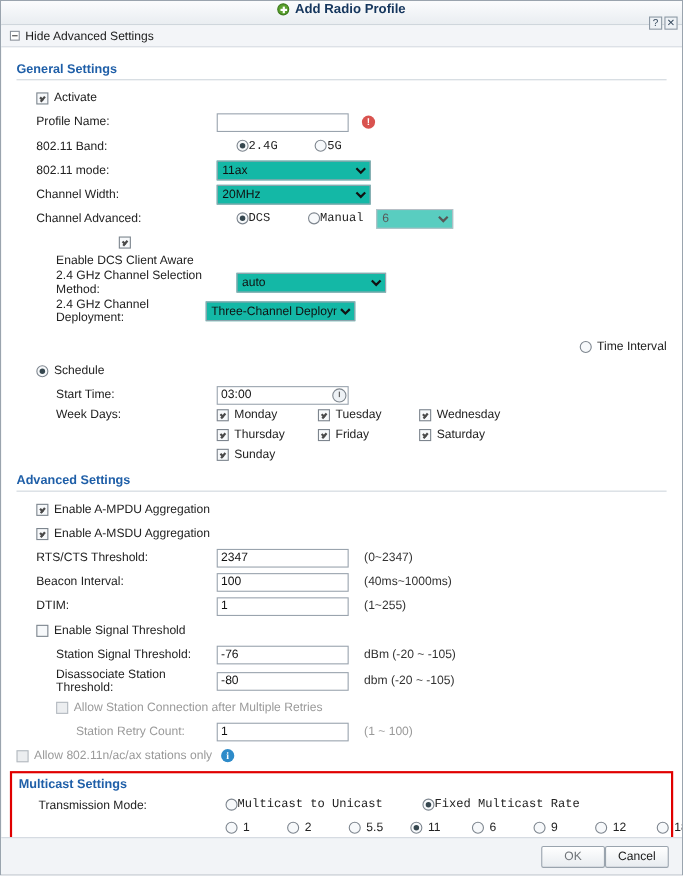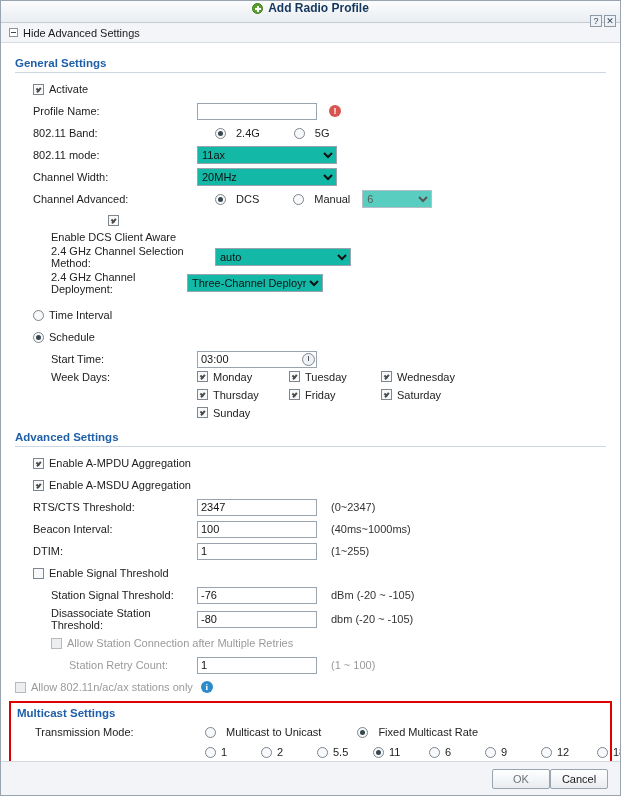--- a/index.html
+++ b/index.html
@@ -132,22 +132,22 @@
   }
   .time-wrap { position: relative; display:inline-block; }
   .time-wrap .clock {
     position:absolute; right:2px; top:2px; width:13px; height:13px;
     border:1px solid #7f878f; border-radius:50%; background:#eef2f6;
   }
   .time-wrap .clock:after{
     content:""; position:absolute; left:5px; top:2px; width:1px; height:5px; background:#555;
   }
   .week { display:flex; align-items:center; gap:0; }
-  .wd { width: 92px; display:flex; align-items:flex-start; gap:5px; }
-  .radio-inline { display:flex; align-items:center; gap:10px; margin-right: 28px; }
+  .wd { width: 92px; display:flex; align-items:center; gap:5px; }
+  .radio-inline { display:flex; align-items:flex-start; gap:0; margin-right: 28px; font-family: Liberation Mono, monospace; }
 
   
   .multicast-box {
     position: relative;
     border: 2px solid #e00000;
     margin: 4px -6px 0 -6px;
     padding: 4px 6px 8px 6px;
   }
   .mc-title { color:#1f5fa8; font-weight:bold; font-size:11.5px; margin-bottom:3px; }
   .rate-grid { display:flex; align-items:center; }
@@ -161,21 +161,21 @@
     gap: 0; padding-right: 12px;
   }
   .btn {
     min-width: 58px; height: 20px; font-size: 11px;
     border:1px solid #9aa4ae; background: linear-gradient(#ffffff,#e8ecf0);
     color:#6f7378; border-radius:2px; cursor:pointer;
     font-family:"Liberation Sans", sans-serif;
   }
   .btn.primary { color:#1a1a1a; }
   .mt6 { margin-top:6px; }
-  .mt10 { margin-top:10px; }
+  .mt10 { margin-top:10px;justify-content:flex-end; }
 </style>
 </head>
 <body>
 
 <div class="window">
 
   <div class="titlebar">
     <div class="tleft">
       <span class="title-icon"></span>
       <span class="title-text">Add Radio Profile</span>

